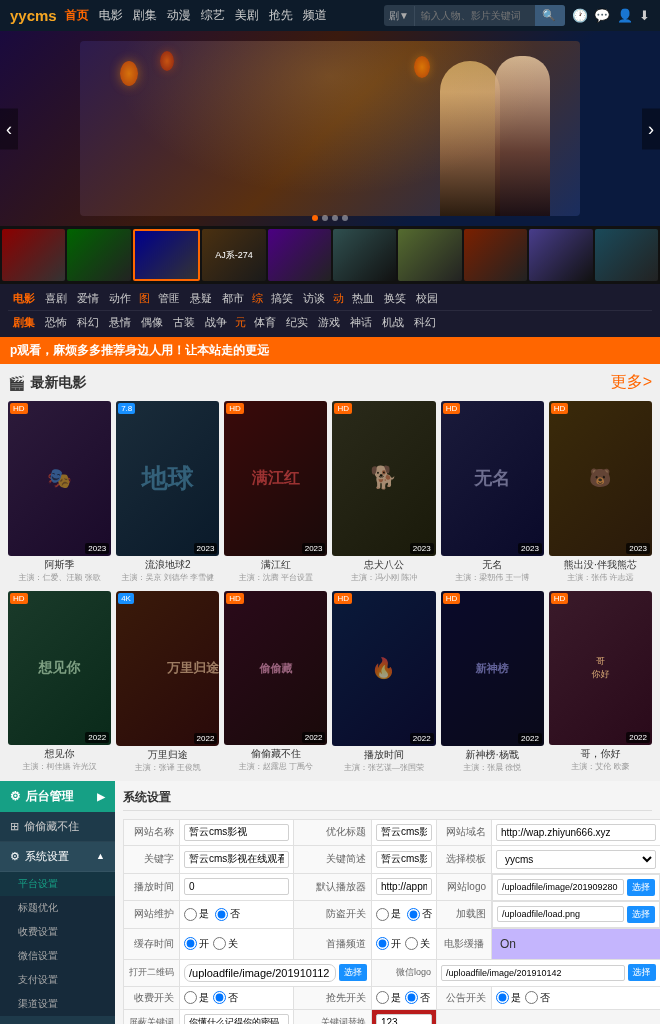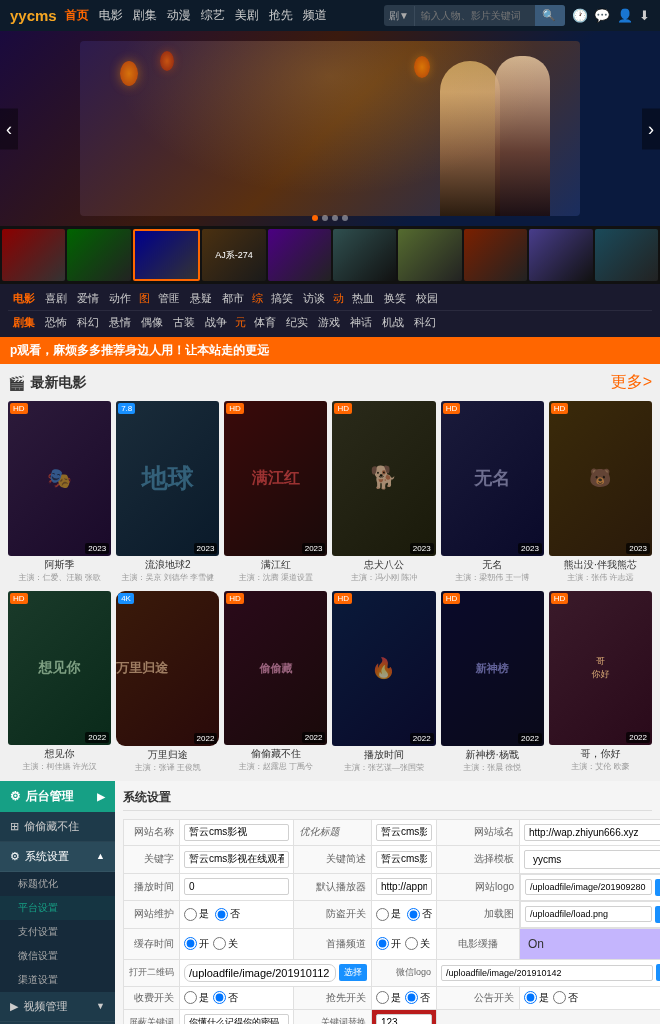--- a/index.html
+++ b/index.html
@@ -139,21 +139,21 @@
       <div style="font-size:10px;color:#333;margin-top:2px;text-align:center;white-space:nowrap;overflow:hidden;text-overflow:ellipsis;">流浪地球2</div>
       <div style="font-size:8px;color:#999;text-align:center;white-space:nowrap;overflow:hidden;text-overflow:ellipsis;">主演：吴京 刘德华 李雪健</div>
     </div>
     <div style="cursor:pointer;">
       <div style="width:100%; aspect-ratio:2/3; background:linear-gradient(135deg,#3a0a0a,#1a0a0a); border-radius:3px; position:relative; overflow:hidden; display:flex;align-items:center;justify-content:center;">
         <div style="position:absolute;top:2px;left:2px;background:#ff6600;color:#fff;font-size:8px;padding:1px 3px;border-radius:2px;">HD</div>
         <div style="position:absolute;bottom:2px;right:2px;background:rgba(0,0,0,0.7);color:#fff;font-size:8px;padding:1px 3px;border-radius:2px;">2023</div>
         <div style="color:#cc4444;font-size:16px;font-weight:bold;opacity:0.7;">满江红</div>
       </div>
       <div style="font-size:10px;color:#333;margin-top:2px;text-align:center;">满江红</div>
-      <div style="font-size:8px;color:#999;text-align:center;white-space:nowrap;overflow:hidden;text-overflow:ellipsis;">主演：沈腾 渠道设置</div>
+      <div style="font-size:8px;color:#999;text-align:center;white-space:nowrap;overflow:hidden;text-overflow:ellipsis;">主演：沈腾 平台设置</div>
     </div>
     <div style="cursor:pointer;">
       <div style="width:100%; aspect-ratio:2/3; background:linear-gradient(135deg,#2a2a1a,#1a1a0a); border-radius:3px; position:relative; overflow:hidden; display:flex;align-items:center;justify-content:center;">
         <div style="position:absolute;top:2px;left:2px;background:#ff6600;color:#fff;font-size:8px;padding:1px 3px;border-radius:2px;">HD</div>
         <div style="position:absolute;bottom:2px;right:2px;background:rgba(0,0,0,0.7);color:#fff;font-size:8px;padding:1px 3px;border-radius:2px;">2023</div>
         <div style="color:#ccaa44;font-size:22px;opacity:0.6;">🐕</div>
       </div>
       <div style="font-size:10px;color:#333;margin-top:2px;text-align:center;">忠犬八公</div>
       <div style="font-size:8px;color:#999;text-align:center;white-space:nowrap;overflow:hidden;text-overflow:ellipsis;">主演：冯小刚 陈冲</div>
     </div>
@@ -181,21 +181,21 @@
     <div style="cursor:pointer;">
       <div style="width:100%; aspect-ratio:2/3; background:linear-gradient(135deg,#1a3a2a,#0a2a1a); border-radius:3px; position:relative; overflow:hidden; display:flex;align-items:center;justify-content:center;">
         <div style="position:absolute;top:2px;left:2px;background:#ff6600;color:#fff;font-size:8px;padding:1px 3px;border-radius:2px;">HD</div>
         <div style="position:absolute;bottom:2px;right:2px;background:rgba(0,0,0,0.7);color:#fff;font-size:8px;padding:1px 3px;border-radius:2px;">2022</div>
         <div style="color:#aaccaa;font-size:14px;font-weight:bold;opacity:0.7;">想见你</div>
       </div>
       <div style="font-size:10px;color:#333;margin-top:2px;text-align:center;">想见你</div>
       <div style="font-size:8px;color:#999;text-align:center;white-space:nowrap;overflow:hidden;text-overflow:ellipsis;">主演：柯佳嬿 许光汉</div>
     </div>
     <div style="cursor:pointer;">
-      <div style="width:100%; aspect-ratio:2/3; background:linear-gradient(135deg,#3a1a0a,#2a0a0a); border-radius:9px; position:relative; overflow:hidden; display:flex;align-items:center;justify-content:flex-start;">
+      <div style="width:100%; aspect-ratio:2/3; background:linear-gradient(135deg,#3a1a0a,#2a0a0a); border-radius:4px; position:relative; overflow:hidden; display:flex;align-items:center;justify-content:flex-end;">
         <div style="position:absolute;top:2px;left:2px;background:#1890ff;color:#fff;font-size:8px;padding:1px 3px;border-radius:2px;">4K</div>
         <div style="position:absolute;bottom:2px;right:2px;background:rgba(0,0,0,0.7);color:#fff;font-size:8px;padding:1px 3px;border-radius:2px;">2022</div>
         <div style="color:#ccaa88;font-size:13px;font-weight:bold;opacity:0.7;">万里归途</div>
       </div>
       <div style="font-size:10px;color:#333;margin-top:2px;text-align:center;">万里归途</div>
       <div style="font-size:8px;color:#999;text-align:center;white-space:nowrap;overflow:hidden;text-overflow:ellipsis;">主演：张译 王俊凯</div>
     </div>
     <div style="cursor:pointer;">
       <div style="width:100%; aspect-ratio:2/3; background:linear-gradient(135deg,#2a0a1a,#1a0a0a); border-radius:3px; position:relative; overflow:hidden; display:flex;align-items:center;justify-content:center;">
         <div style="position:absolute;top:2px;left:2px;background:#ff6600;color:#fff;font-size:8px;padding:1px 3px;border-radius:2px;">HD</div>
@@ -249,24 +249,25 @@
     </div>
     <div style="color:#fff; padding:7px 10px; font-size:11px; cursor:pointer; display:flex; align-items:center; gap:5px; background:#2a4a5a; border-bottom:1px solid rgba(255,255,255,0.05); justify-content:space-between;">
       <span style="display:flex;align-items:center;gap:5px;">
         <span>⚙</span>
         <span>系统设置</span>
       </span>
       <span style="font-size:9px;">▲</span>
     </div>
 
     <div style="background:#162a3a;">
+      <div style="color:#16a085; padding:5px 10px 5px 18px; font-size:10px; cursor:pointer; background:rgba(22,160,133,0.1);">平台设置</div>
       <div style="color:#aaa; padding:5px 10px 5px 18px; font-size:10px; cursor:pointer;">标题优化</div>
-      <div style="color:#16a085; padding:5px 10px 5px 18px; font-size:10px; cursor:pointer; background:rgba(22,160,133,0.1);">平台设置</div>
+      <div style="color:#aaa; padding:5px 10px 5px 18px; font-size:10px; cursor:pointer;">收费设置</div>
+      <div style="color:#aaa; padding:5px 10px 5px 18px; font-size:10px; cursor:pointer;">微信设置</div>
       <div style="color:#aaa; padding:5px 10px 5px 18px; font-size:10px; cursor:pointer;">支付设置</div>
-      <div style="color:#aaa; padding:5px 10px 5px 18px; font-size:10px; cursor:pointer;">微信设置</div>
       <div style="color:#aaa; padding:5px 10px 5px 18px; font-size:10px; cursor:pointer;">渠道设置</div>
     </div>
     <div style="color:#ccc; padding:7px 10px; font-size:11px; cursor:pointer; display:flex; align-items:center; justify-content:space-between; border-bottom:1px solid rgba(255,255,255,0.05);">
       <span style="display:flex;align-items:center;gap:5px;">
           <span>▶</span>
           <span>视频管理</span>
         </span>
       <span style="font-size:9px;">▼</span>
     </div>
 
@@ -274,21 +275,21 @@
 
   <div style="flex:1; background:#f5f5f5; padding:8px; overflow:hidden;">
     <div style="font-size:12px; font-weight:bold; color:#333; margin-bottom:8px; border-bottom:1px solid #ddd; padding-bottom:4px;">系统设置</div>
 
     <table style="width:100%; border-collapse:collapse; font-size:10px;">
 
       <tbody>
           <tr>
         <td style="background:#f9f9f9;color:#666;padding:4px 5px;border:1px solid #e0e0e0;white-space:nowrap;width:55px;text-align:right;">网站名称</td>
         <td style="background:#fff;padding:4px;border:1px solid #e0e0e0;width:90px;"><input type="text" value="暂云cms影视" style="border: 1px solid rgb(208, 208, 208); padding: 2px 4px; font-size: 10px; width: 100%; border-radius: 2px;"></td>
-        <td style="background:#f9f9f9;color:#666;padding:4px 5px;border:1px solid #e0e0e0;white-space:nowrap;width:50px;text-align:left;font-style:italic;">优化标题</td>
+        <td style="background:#f9f9f9;color:#666;padding:4px 5px;border:1px solid #e0e0e0;white-space:nowrap;width:50px;text-align:right;">优化标题</td>
         <td style="background:#fff;padding:4px;border:1px solid #e0e0e0;width:90px;"><input type="text" value="暂云cms影视-全网免费在线看" style="border: 1px solid rgb(208, 208, 208); padding: 2px 4px; font-size: 10px; width: 100%; border-radius: 2px;"></td>
         <td style="background:#f9f9f9;color:#666;padding:4px 5px;border:1px solid #e0e0e0;white-space:nowrap;width:50px;text-align:right;">网站域名</td>
         <td style="background:#fff;padding:4px;border:1px solid #e0e0e0;"><input type="text" value="http://wap.zhiyun666.xyz" style="border: 1px solid rgb(208, 208, 208); padding: 2px 4px; font-size: 10px; width: 100%; border-radius: 2px;"></td>
       </tr>
 
       <tr>
         <td style="background:#f9f9f9;color:#666;padding:4px 5px;border:1px solid #e0e0e0;text-align:right;white-space:nowrap;">关键字</td>
         <td style="background:#fff;padding:4px;border:1px solid #e0e0e0;"><input type="text" value="暂云cms影视在线观看" style="border: 1px solid rgb(208, 208, 208); padding: 2px 4px; font-size: 10px; width: 100%; border-radius: 2px;"></td>
         <td style="background:#f9f9f9;color:#666;padding:4px 5px;border:1px solid #e0e0e0;text-align:right;white-space:nowrap;">关键简述</td>
         <td style="background:#fff;padding:4px;border:1px solid #e0e0e0;"><input type="text" value="暂云cms影视全网免费观看" style="border: 1px solid rgb(208, 208, 208); padding: 2px 4px; font-size: 10px; width: 100%; border-radius: 2px;"></td>
@@ -366,21 +367,21 @@
             <label style="display:flex;align-items:center;gap:2px;cursor:pointer;">
                   <input type="radio" name="channel_sw" checked="" style="">
                   <span style="font-size:10px;">开</span>
                 </label>
             <label style="display:flex;align-items:center;gap:2px;cursor:pointer;">
                   <input type="radio" name="channel_sw" style="">
                   <span style="font-size:10px;">关</span>
                 </label>
           </div>
         </td>
-        <td style="background:#f9f9f9;color:#666;padding:4px 21px;border:1px solid #e0e0e0;text-align:right;white-space:nowrap;">电影缓播</td>
+        <td style="background:#f9f9f9;color:#666;padding:4px 7px;border:1px solid #e0e0e0;text-align:right;white-space:nowrap;">电影缓播</td>
         <td style="background:#c4b5fd;padding:8px;border:1px solid #e0e0e0; font-size:12px;">
           <span style="color:#333;">On</span>
         </td>
       </tr>
 
       <tr>
         <td style="background:#f9f9f9;color:#666;padding:4px 5px;border:1px solid #e0e0e0;text-align:right;white-space:nowrap;font-size:9px;">打开二维码</td>
         <td colspan="2" style="background:#fff;padding:4px;border:1px solid #e0e0e0;">
           <div style="display:flex;align-items:center;gap:3px;">
             <input type="text" value="/uploadfile/image/201910112" style="border: 1px solid rgb(208, 208, 208); padding: 2px 4px; font-size: 11px; flex: 1 1 0%; border-radius: 7px;">

